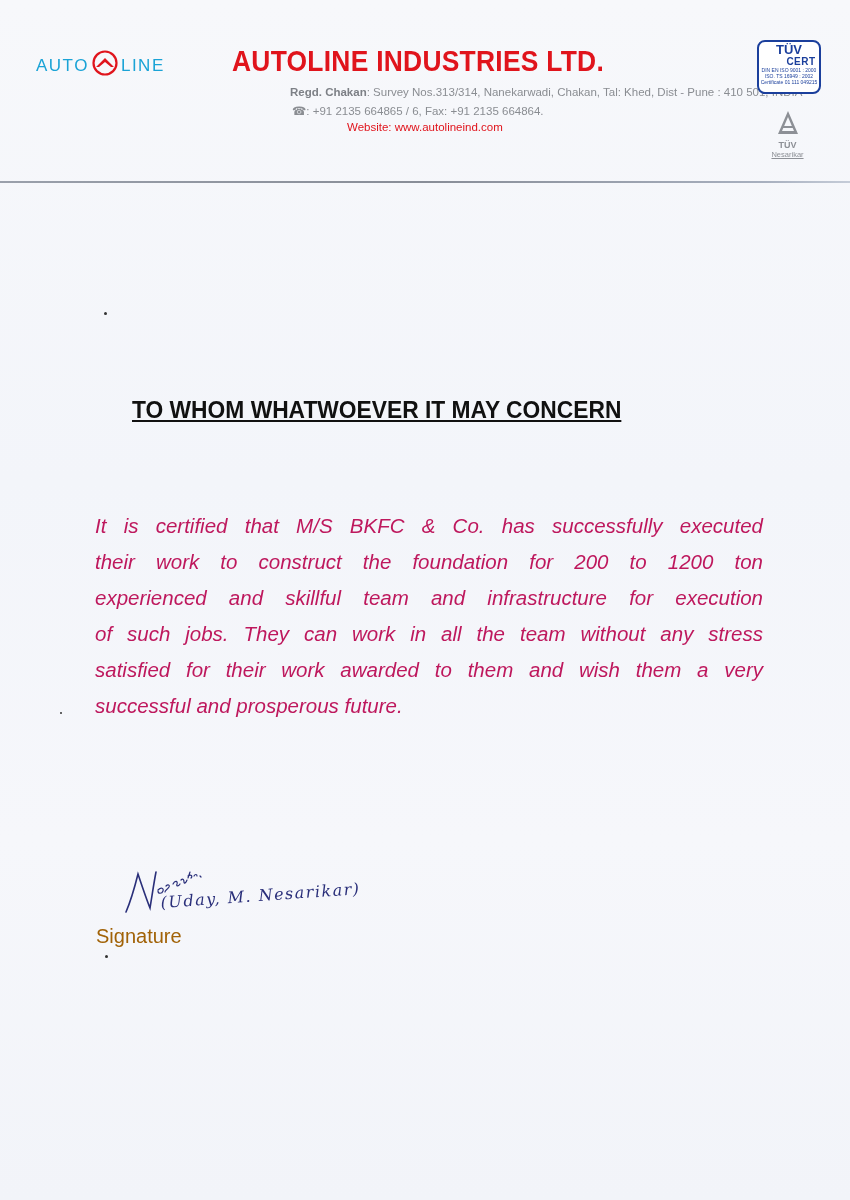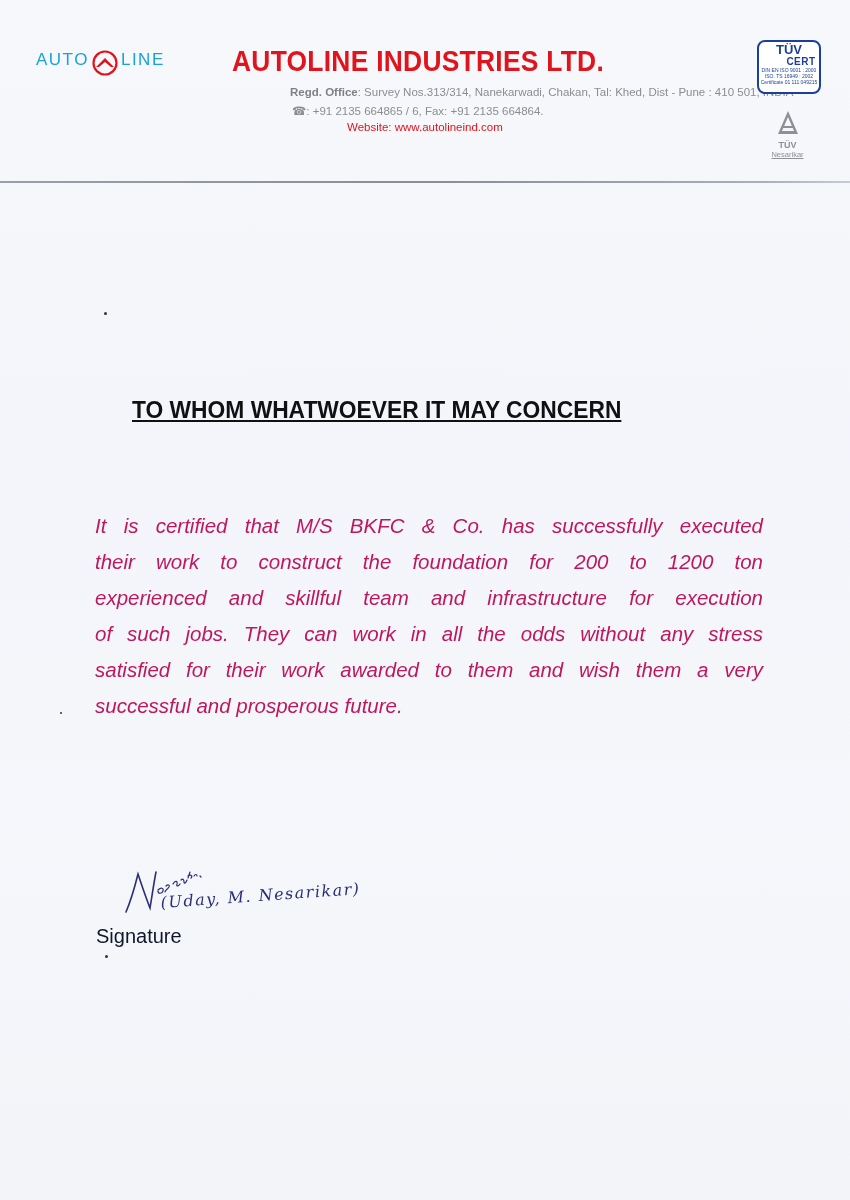--- a/index.html
+++ b/index.html
@@ -3,21 +3,21 @@
   <meta charset="utf-8">
   <style>
     html, body { margin: 0; padding: 0; }
     body {
       width: 850px; height: 1200px; position: relative; overflow: hidden;
       background: linear-gradient(180deg, #f7f8fb 0%, #f3f5fa 40%, #f6f7fb 70%, #f2f4f9 100%);
       font-family: "DejaVu Sans", sans-serif;
     }
     .abs { position: absolute; }
     
-    .logo { left: 36px; top: 50px; display: flex; align-items: flex-start; }
+    .logo { left: 36px; top: 50px; display: flex; align-items: flex-end; }
     .logo-text { color: #1aa3d6; font-family: "Liberation Sans", sans-serif; font-size: 17px; letter-spacing: 1.5px; }
     .logo-mark { width: 26px; height: 26px; margin: 0 3px; }
     .company {
       left: 232px; top: 44px; color: #e0141c;
       font-family: "Liberation Sans", sans-serif; font-weight: bold;
       font-size: 30px; letter-spacing: 0.3px; transform: scaleX(0.88); transform-origin: left top;
       white-space: nowrap;
     }
     .addr { left: 290px; top: 86px; color: #8a8d92; font-family: "Liberation Sans", sans-serif; font-size: 11.5px; white-space: nowrap; }
     .addr b { color: #7d8086; }
@@ -48,39 +48,39 @@
       left: 95px; top: 508px; width: 668px; font-family: "Liberation Sans", sans-serif;
       font-size: 20.5px; line-height: 36px; color: #be185d; font-style: italic;
     }
     .para .ln { display: block; text-align: justify; text-align-last: justify; white-space: nowrap; }
     .para .ln.last { text-align-last: left; }
     .sig-scribble { left: 118px; top: 860px; width: 90px; height: 60px; }
     .sig-name {
       left: 160px; top: 893px; color: #2a2f7a; font-family: "DejaVu Serif", serif; font-style: italic;
       font-size: 16px; letter-spacing: 1.5px; transform: rotate(-4deg); transform-origin: left top; white-space: nowrap;
     }
-    .sig-label { left: 96px; top: 925px; font-family: "Liberation Sans", sans-serif; font-size: 20px; color: #0f172a; text-align: right; }
+    .sig-label { left: 96px; top: 925px; font-family: "Liberation Sans", sans-serif; font-size: 20px; color: #a16207; text-align: right; }
     .dot { width: 3px; height: 3px; background: #333; border-radius: 50%; }
   </style>
 </head>
 <body>
 
 <div class="abs logo">
   <span class="logo-text">AUTO</span>
   <svg class="logo-mark" viewBox="0 0 26 26">
     <circle cx="13" cy="13" r="11.5" fill="none" stroke="#e0141c" stroke-width="2.2"></circle>
     <path d="M4 17 L13 8 L22 17 L19 17 L13 12 L7 17 Z" fill="#e0141c"></path>
   </svg>
   <span class="logo-text">LINE</span>
 </div>
 
 <div class="abs company">AUTOLINE INDUSTRIES LTD.</div>
 
 <div class="abs addr">
-  <b>Regd. Office</b><span>: Survey Nos.313/314, Nanekarwadi, Chakan, Tal: Khed, Dist - Pune : 410 501, INDIA</span>
+  <b>Regd. Chakan</b><span>: Survey Nos.313/314, Nanekarwadi, Chakan, Tal: Khed, Dist - Pune : 410 501, INDIA</span>
 </div>
 
 <div class="abs phone">
   <span>☎</span><span>: +91 2135 664865 / 6, Fax: +91 2135 664864.</span>
 </div>
 
 <div class="abs website">Website: www.autolineind.com</div>
 
 <div class="abs tuv-cert">
   <div class="t1">TÜV</div>
@@ -104,21 +104,21 @@
 <div class="abs dot" style="left:104px;top:312px"></div>
 <div class="abs dot" style="left:105px;top:955px"></div>
 <div class="abs dot" style="left:60px;top:712px;width:2px;height:2px"></div>
 
 <div class="abs title">TO WHOM WHATWOEVER IT MAY CONCERN</div>
 
 <div class="abs para">
   <span class="ln">It is certified that M/S BKFC &amp; Co. has successfully executed</span>
   <span class="ln">their work to construct the foundation for 200 to 1200 ton</span>
   <span class="ln">experienced and skillful team and infrastructure for execution</span>
-  <span class="ln">of such jobs.  They can work in all the odds without any stress</span>
+  <span class="ln">of such jobs.  They can work in all the team without any stress</span>
   <span class="ln">satisfied for their work awarded to them and wish them a very</span>
   <span class="ln last">successful and prosperous future.</span>
 </div>
 
 <svg class="abs sig-scribble" viewBox="0 0 90 60">
   <path d="M8 52 C 14 38, 18 22, 20 14 C 24 26, 28 38, 32 48 C 34 36, 36 22, 38 12" fill="none" stroke="#2a2f7a" stroke-width="1.6" stroke-linecap="round"></path>
   <path d="M40 30 c 3 -3 6 -2 5 1 c -1 3 -5 3 -5 0 M48 26 c 2 -2 4 -1 3 1 c -2 3 -4 3 -4 5 M55 24 c 2 -4 5 -3 4 0 c -1 2 1 3 3 0 M63 20 c 2 -2 3 0 3 2 c 0 2 2 1 3 -2 M70 18 l 2 -6 M70 16 c 3 -2 5 0 3 2 M76 16 c 1 -2 3 -2 3 0 M82 16 l1 1" fill="none" stroke="#2a2f7a" stroke-width="1.2" stroke-linecap="round"></path>
 </svg>
 <div class="abs sig-name">(Uday, M. Nesarikar)</div>
 <div class="abs sig-label">Signature</div>

